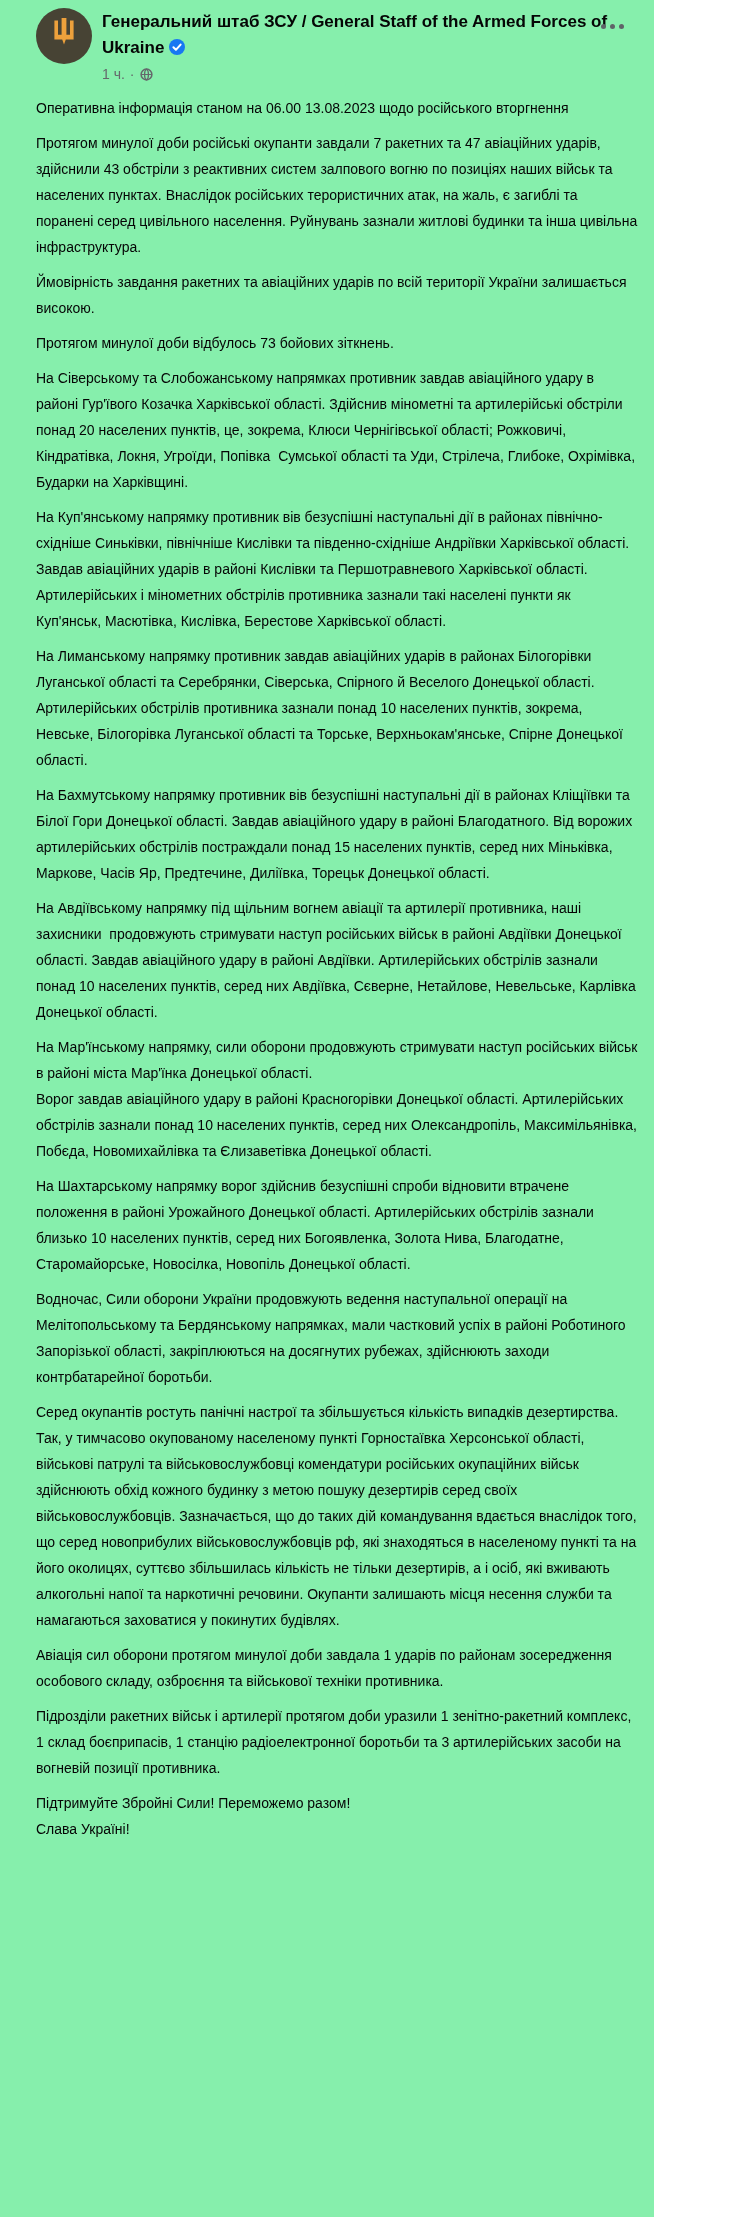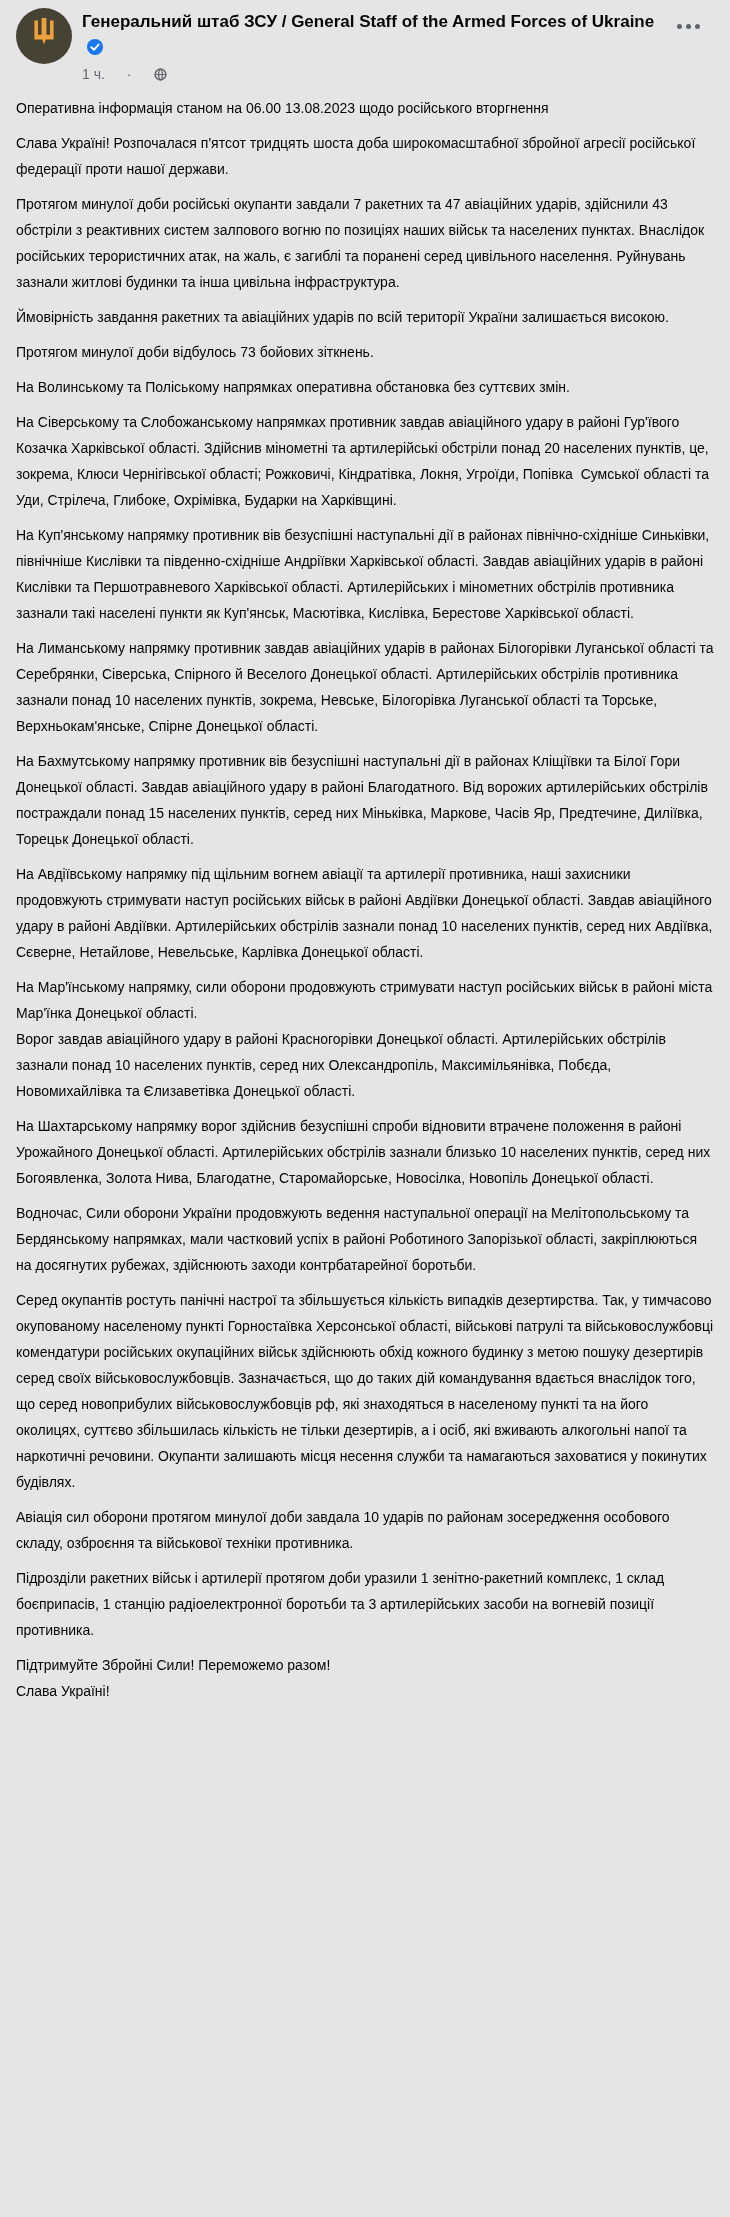--- a/index.html
+++ b/index.html
@@ -3,24 +3,25 @@
 <meta charset="utf-8">
 <style>
   * { box-sizing: border-box; }
   html, body { margin: 0; padding: 0; background: #ffffff; }
   body {
     font-family: "Liberation Sans", sans-serif;
     color: #050505;
     width: 730px;
   }
   .post {
-    width: 730px;
+    width: 654px;
     min-height: 2217px;
-    background: #e5e5e5;
+    background: #86efac;
     position: relative;
+    padding-left: 20px;
   }
   
   .header {
     display: flex;
     align-items: flex-start;
     padding: 8px 16px 0 16px;
     position: relative;
   }
   .avatar {
     width: 56px; height: 56px;
@@ -47,21 +48,21 @@
     vertical-align: -2px;
     margin-left: 5px;
   }
   .meta {
     margin-top: 2px;
     font-size: 14px;
     line-height: 18px;
     color: #65676b;
     display: flex;
     align-items: center;
-    gap: 22px;
+    gap: 5px;
   }
   .globe { display: inline-flex; margin-top: 1px; }
   .menu-btn {
     position: absolute;
     right: 26px; top: 20px;
     display: flex; gap: 4px;
     padding: 4px;
     cursor: pointer;
   }
   .menu-btn .dot {
@@ -117,32 +118,30 @@
     <div class="menu-btn" title="">
       <span class="dot"></span>
       <span class="dot"></span>
       <span class="dot"></span>
     </div>
 
   </div>
 
   <div class="body-text">
       <p>Оперативна інформація станом на 06.00 13.08.2023 щодо російського вторгнення</p>
-      <p>Слава Україні! Розпочалася п'ятсот тридцять шоста доба широкомасштабної збройної агресії російської федерації проти нашої держави.</p>
       <p>Протягом минулої доби російські окупанти завдали 7 ракетних та 47 авіаційних ударів, здійснили 43 обстріли з реактивних систем залпового вогню по позиціях наших військ та населених пунктах. Внаслідок російських терористичних атак, на жаль, є загиблі та поранені серед цивільного населення. Руйнувань зазнали житлові будинки та інша цивільна інфраструктура.</p>
       <p>Ймовірність завдання ракетних та авіаційних ударів по всій території України залишається високою.</p>
       <p>Протягом минулої доби відбулось 73 бойових зіткнень.</p>
-      <p>На Волинському та Поліському напрямках оперативна обстановка без суттєвих змін.</p>
       <p>На Сіверському та Слобожанському напрямках противник завдав авіаційного удару в районі Гур'ївого Козачка Харківської області. Здійснив мінометні та артилерійські обстріли понад 20 населених пунктів, це, зокрема, Клюси Чернігівської області; Рожковичі, Кіндратівка, Локня, Угроїди, Попівка  Сумської області та Уди, Стрілеча, Глибоке, Охрімівка, Бударки на Харківщині.</p>
       <p>На Куп'янському напрямку противник вів безуспішні наступальні дії в районах північно-східніше Синьківки, північніше Кислівки та південно-східніше Андріївки Харківської області. Завдав авіаційних ударів в районі Кислівки та Першотравневого Харківської області. Артилерійських і мінометних обстрілів противника зазнали такі населені пункти як Куп'янськ, Масютівка, Кислівка, Берестове Харківської області.</p>
       <p>На Лиманському напрямку противник завдав авіаційних ударів в районах Білогорівки Луганської області та Серебрянки, Сіверська, Спірного й Веселого Донецької області. Артилерійських обстрілів противника зазнали понад 10 населених пунктів, зокрема, Невське, Білогорівка Луганської області та Торське, Верхньокам'янське, Спірне Донецької області.</p>
       <p>На Бахмутському напрямку противник вів безуспішні наступальні дії в районах Кліщіївки та Білої Гори Донецької області. Завдав авіаційного удару в районі Благодатного. Від ворожих артилерійських обстрілів постраждали понад 15 населених пунктів, серед них Міньківка, Маркове, Часів Яр, Предтечине, Диліївка, Торецьк Донецької області.</p>
       <p>На Авдіївському напрямку під щільним вогнем авіації та артилерії противника, наші захисники  продовжують стримувати наступ російських військ в районі Авдіївки Донецької області. Завдав авіаційного удару в районі Авдіївки. Артилерійських обстрілів зазнали понад 10 населених пунктів, серед них Авдіївка, Сєверне, Нетайлове, Невельське, Карлівка Донецької області.</p>
       <p>На Мар'їнському напрямку, сили оборони продовжують стримувати наступ російських військ в районі міста Мар'їнка Донецької області.<br>Ворог завдав авіаційного удару в районі Красногорівки Донецької області. Артилерійських обстрілів зазнали понад 10 населених пунктів, серед них Олександропіль, Максимільянівка, Побєда, Новомихайлівка та Єлизаветівка Донецької області.</p>
       <p>На Шахтарському напрямку ворог здійснив безуспішні спроби відновити втрачене положення в районі Урожайного Донецької області. Артилерійських обстрілів зазнали близько 10 населених пунктів, серед них Богоявленка, Золота Нива, Благодатне, Старомайорське, Новосілка, Новопіль Донецької області.</p>
       <p>Водночас, Сили оборони України продовжують ведення наступальної операції на Мелітопольському та Бердянському напрямках, мали частковий успіх в районі Роботиного Запорізької області, закріплюються на досягнутих рубежах, здійснюють заходи контрбатарейної боротьби.</p>
       <p>Серед окупантів ростуть панічні настрої та збільшується кількість випадків дезертирства. Так, у тимчасово окупованому населеному пункті Горностаївка Херсонської області, військові патрулі та військовослужбовці комендатури російських окупаційних військ здійснюють обхід кожного будинку з метою пошуку дезертирів серед своїх військовослужбовців. Зазначається, що до таких дій командування вдається внаслідок того, що серед новоприбулих військовослужбовців рф, які знаходяться в населеному пункті та на його околицях, суттєво збільшилась кількість не тільки дезертирів, а і осіб, які вживають алкогольні напої та наркотичні речовини. Окупанти залишають місця несення служби та намагаються заховатися у покинутих будівлях.</p>
-      <p>Авіація сил оборони протягом минулої доби завдала 10 ударів по районам зосередження особового складу, озброєння та військової техніки противника.</p>
+      <p>Авіація сил оборони протягом минулої доби завдала 1 ударів по районам зосередження особового складу, озброєння та військової техніки противника.</p>
       <p>Підрозділи ракетних військ і артилерії протягом доби уразили 1 зенітно-ракетний комплекс, 1 склад боєприпасів, 1 станцію радіоелектронної боротьби та 3 артилерійських засоби на вогневій позиції противника.</p>
       <p>Підтримуйте Збройні Сили! Переможемо разом!<br>Слава Україні!</p>
     </div>
 
 </div>
 
 </body></html>

